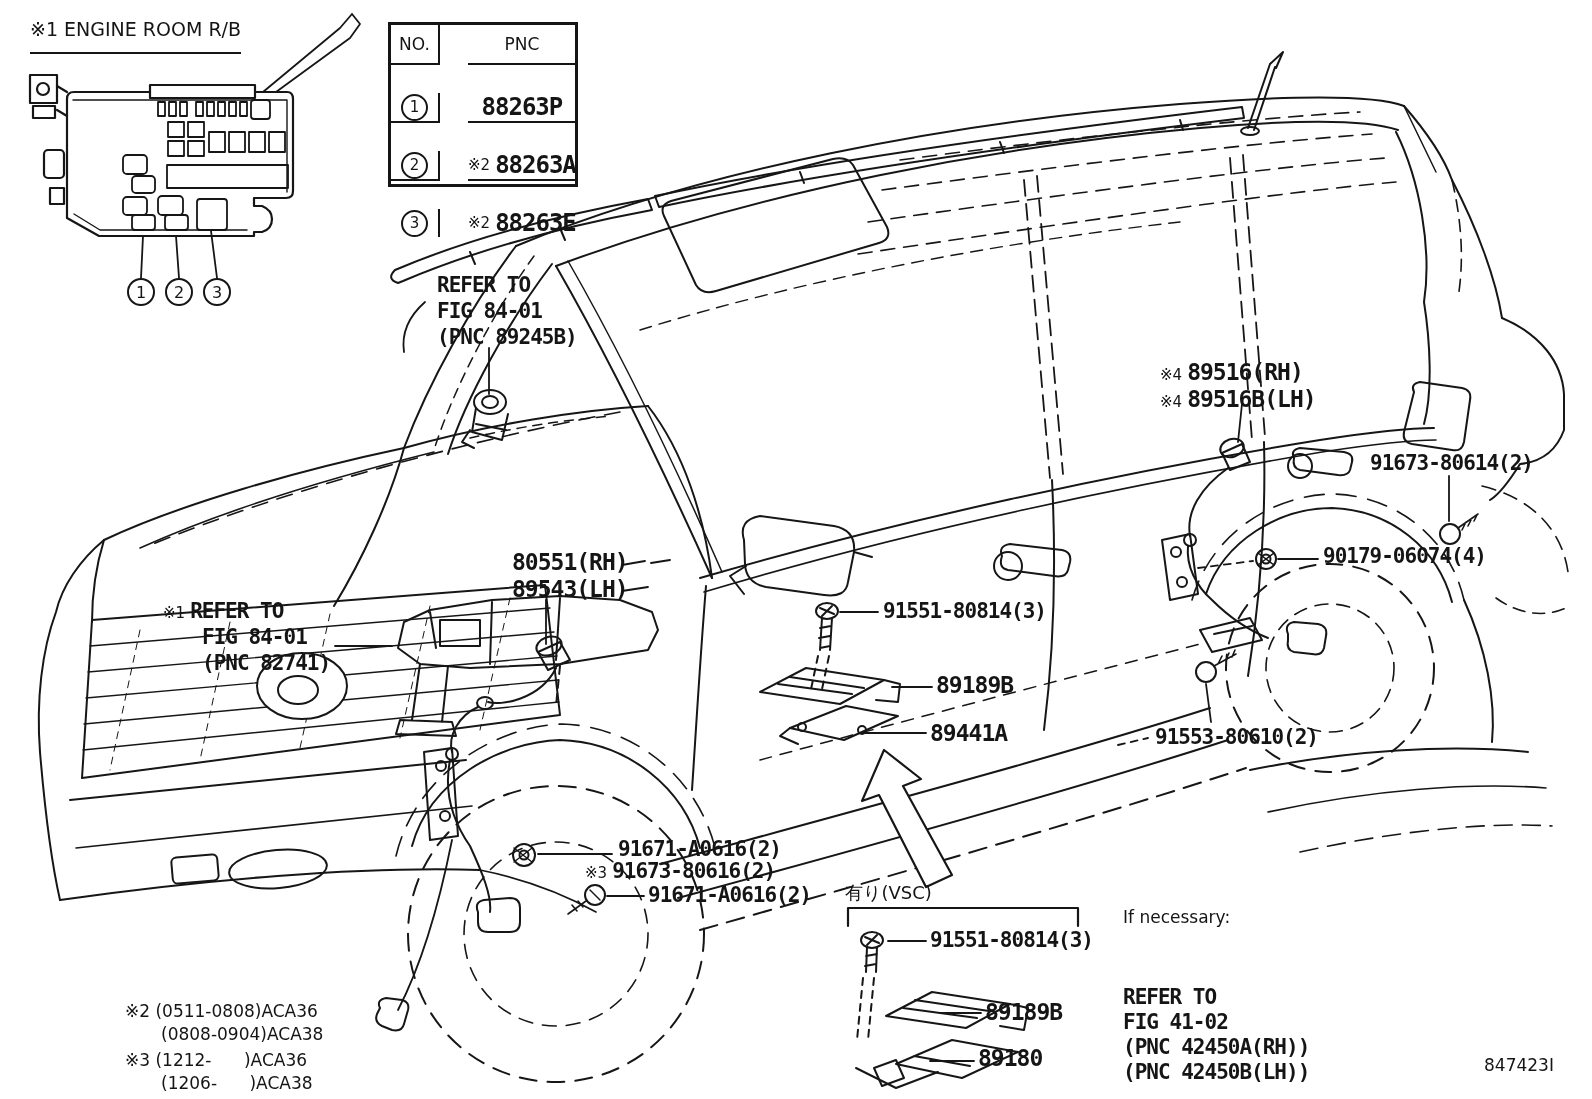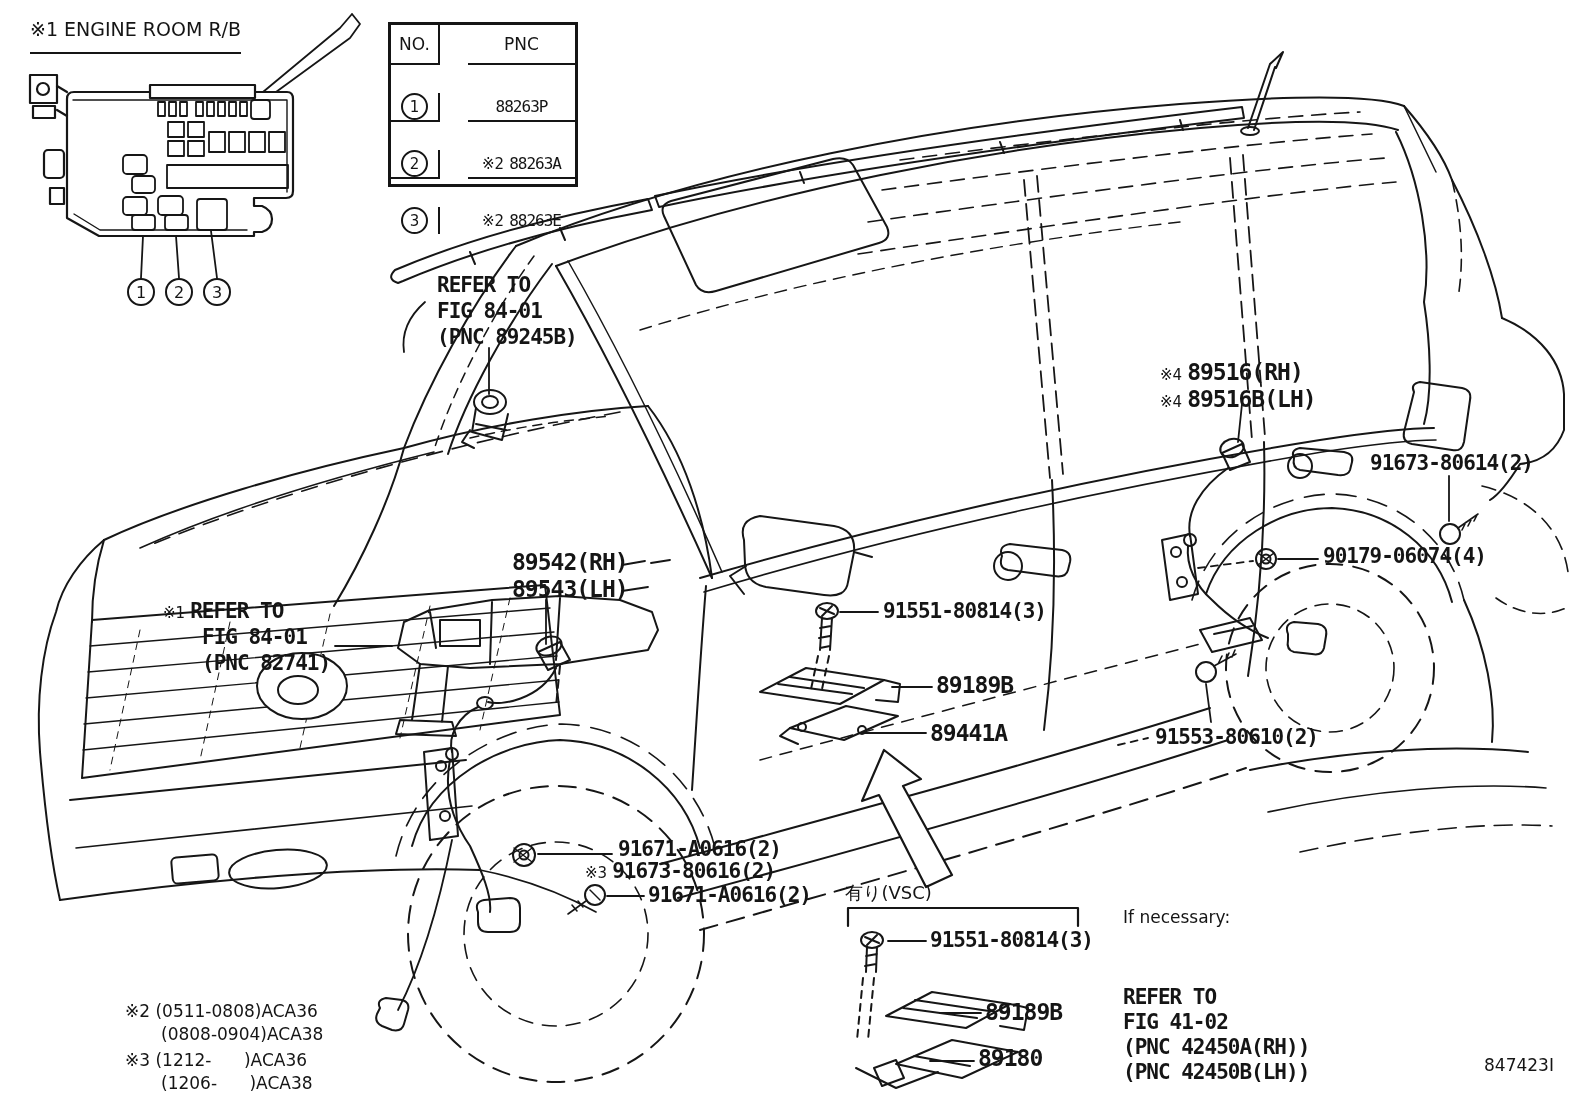--- a/index.html
+++ b/index.html
@@ -19,21 +19,21 @@
   
   #pnc-table{position:absolute;left:388px;top:22px;width:190px;height:165px;border:3px solid #151515;
              box-sizing:border-box;display:grid;grid-template-columns:49px 1fr;grid-template-rows:40px 1fr 1fr 1fr;gap:28px;}
   #pnc-table .cell{border-right:2px solid #151515;border-bottom:2px solid #151515;display:flex;
              align-items:center;justify-content:center;box-sizing:border-box;}
   #pnc-table .last-col{border-right:none;justify-content:center;}
   #pnc-table .last-row{border-bottom:none;}
   #pnc-table .hdr{font-size:17px;}
   .tcirc{width:27px;height:27px;border:2px solid #151515;border-radius:50%;display:flex;align-items:center;
          justify-content:center;font-size:15px;box-sizing:border-box;}
-  .pncval{font-family:"DejaVu Sans Mono",monospace;font-weight:normal;font-size:16px;letter-spacing:-1px;}
+  .pncval{font-family:"DejaVu Sans Mono",monospace;font-weight:bold;font-size:24px;letter-spacing:-1px;}
 </style>
 </head>
 <body>
 
 <div id="stage">
 
 <svg id="art" width="1592" height="1099" viewBox="0 0 1592 1099">
 
   <g stroke="#161616" fill="none" stroke-width="2" stroke-linecap="round" stroke-linejoin="round">
 
@@ -370,21 +370,21 @@
 
   <div class="lbl pn" style="left:437px;top:274px">REFER TO</div>
   <div class="lbl pn" style="left:437px;top:300px">FIG 84-01</div>
   <div class="lbl pn" style="left:437px;top:326px">(PNC 89245B)</div>
 
   <div class="lbl pn pn-lg" style="left:1160px;top:360px"><span class="xref">※4</span><span>89516(RH)</span></div>
   <div class="lbl pn pn-lg" style="left:1160px;top:387px"><span class="xref">※4</span><span>89516B(LH)</span></div>
 
   <div class="lbl pn" style="left:1370px;top:452px">91673-80614(2)</div>
 
-  <div class="lbl pn pn-lg" style="left:512px;top:550px">89542(RH)</div>
+  <div class="lbl pn pn-lg" style="left:512px;top:550px">80551(RH)</div>
   <div class="lbl pn pn-lg" style="left:512px;top:577px">89543(LH)</div>
 
   <div class="lbl pn" style="left:1323px;top:545px">90179-06074(4)</div>
 
   <div class="lbl pn" style="left:163px;top:600px"><span class="xref">※1</span><span>REFER TO</span></div>
   <div class="lbl pn" style="left:202px;top:626px">FIG 84-01</div>
   <div class="lbl pn" style="left:202px;top:652px">(PNC 82741)</div>
 
   <div class="lbl pn" style="left:883px;top:600px">91551-80814(3)</div>
   <div class="lbl pn pn-lg" style="left:936px;top:673px">89189B</div>

